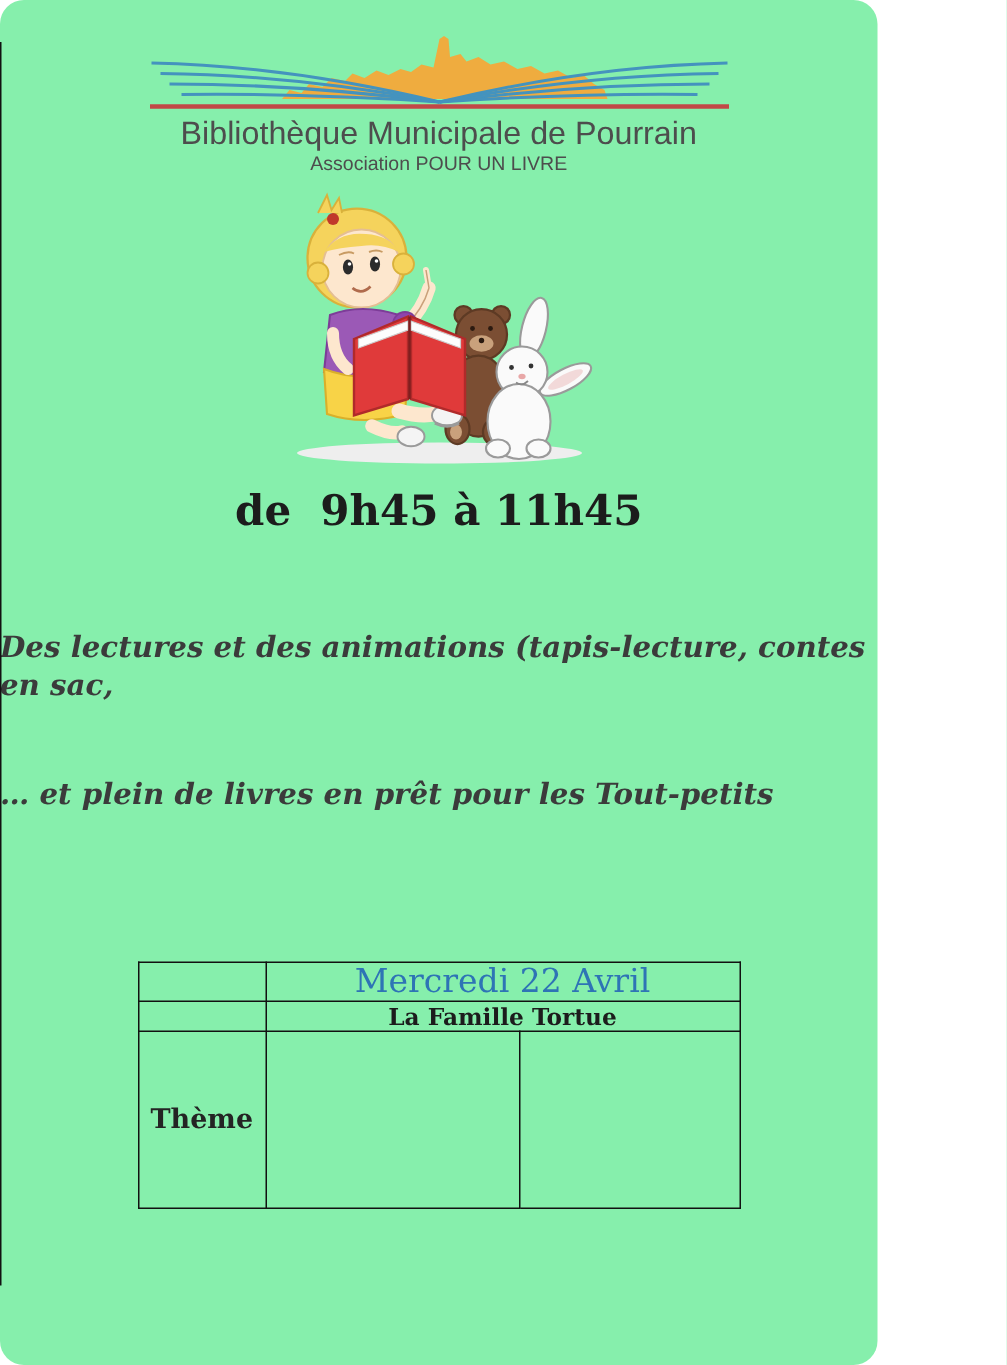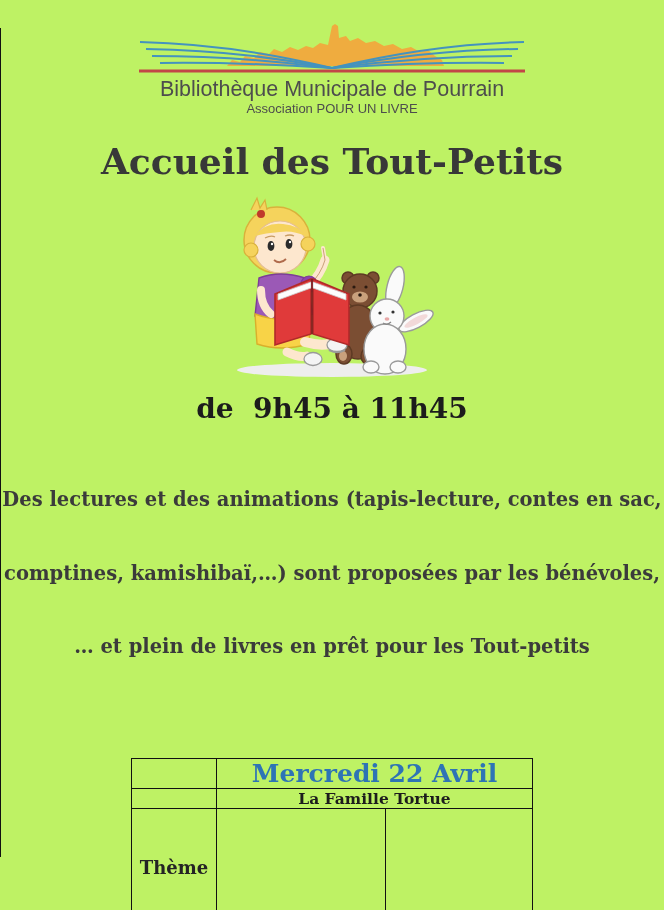--- a/index.html
+++ b/index.html
@@ -1,17 +1,17 @@
 <!DOCTYPE html>
 <html><head>
 <meta charset="utf-8">
 <style>
   html,body{margin:0;padding:0;background:#fff;}
-  .page{position:relative;width:664px;height:910px;background:#bef264;overflow:hidden;
-        font-family:"DejaVu Serif", serif;color:#363636;}
+  .page{position:relative;width:585px;height:910px;background:#86efac;overflow:hidden;
+        font-family:"DejaVu Serif", serif;color:#363636;border-radius:16px;}
   .edge-line{position:absolute;left:0;top:28px;width:1px;height:829px;background:#111;}
 
   
   .logo-wrap{padding-top:16px;}
   .logo-svg{display:block;margin:0 auto;}
   .logo-name{font-family:"Liberation Sans", sans-serif;font-size:21.5px;color:#4d4d4d;
              text-align:center;line-height:24px;margin-top:1px;}
   .logo-assoc{font-family:"Liberation Sans", sans-serif;font-size:13px;color:#4d4d4d;
               text-align:center;line-height:16px;}
   .logo-assoc .it{}
@@ -21,30 +21,30 @@
          color:#383838;white-space:pre-wrap;}
   .subtitle{font-size:19px;font-weight:bold;text-align:center;line-height:23px;color:#383838;}
   .subtitle.first{margin-top:4px;}
 
   .hero{display:block;margin:9px auto 0 auto;}
 
   .time-heading{font-size:28px;font-weight:bold;text-align:center;margin-top:4px;line-height:42px;
                 color:#1c1c1c;white-space:pre-wrap;}
   .time-heading span{text-decoration-thickness:2.5px;text-underline-offset:5px;}
 
-  .body-par{font-size:19.5px;font-weight:bold;text-align:center;line-height:24.5px;margin-top:9px;
-            color:#3b3b3b;white-space:pre-wrap;}
+  .body-par{font-size:19.5px;font-weight:bold;line-height:24.5px;margin-top:9px;
+            color:#3b3b3b;white-space:pre-wrap;font-style:italic;}
 
   
   table.theme-table{border-collapse:collapse;margin:49px auto 0 auto;table-layout:fixed;}
   table.theme-table td{border:1.5px solid #111;padding:0;vertical-align:middle;}
   td.col1{width:84px;}
   td.col2{width:168px;}
   td.col3{width:146px;}
-  .date-cell{text-align:center;height:23px;font-size:25px;font-weight:bold;font-family:"DejaVu Serif", serif;}
+  .date-cell{text-align:center;height:23px;font-size:22px;font-weight:normal;font-family:"DejaVu Serif", serif;}
   .story-cell{text-align:center;height:19px;font-size:15.5px;font-weight:bold;color:#1c1c1c;}
   .theme-cell{text-align:center;font-size:18px;font-weight:bold;color:#242424;height:117px;}
   .imgcell{height:117px;text-align:center;}
 </style>
 </head>
 <body>
 
 <div class="page">
   <div class="edge-line"></div>
 
@@ -64,21 +64,20 @@
         <path d="M200,52 Q297,34 386,33"></path>
         <path d="M200,52 Q294,40 380,40"></path>
         <path d="M200,52 Q290,46 372,47"></path>
       </g>
       <line x1="7" y1="55" x2="393" y2="55" stroke="#C24747" stroke-width="3"></line>
     </svg>
     <div class="logo-name">Bibliothèque Municipale de Pourrain</div>
     <div class="logo-assoc"><span>Association </span><span class="it">POUR UN LIVRE</span></div>
   </div>
 
-  <div class="title">Accueil des Tout-Petits</div>
 
   <svg class="hero" width="230" height="190" viewBox="0 0 230 190">
     <ellipse cx="115" cy="176" rx="95" ry="7" fill="#eeeeee"></ellipse>
 
     <g stroke="#5d3a24" stroke-width="1.5">
       <circle cx="131" cy="84" r="6" fill="#7B4E33"></circle>
       <circle cx="156" cy="84" r="6" fill="#7B4E33"></circle>
       <circle cx="143" cy="97" r="17" fill="#7B4E33"></circle>
       <ellipse cx="143" cy="103" rx="8" ry="5.5" fill="#C9A17C" stroke="none"></ellipse>
       <circle cx="137" cy="93" r="1.6" fill="#2b1a10" stroke="none"></circle>
@@ -146,21 +145,20 @@
       <path d="M61,100 L94,88 L94,94 L61,106 Z" fill="#FDFDFD" stroke="#cccccc" stroke-width="0.8"></path>
       <path d="M129,100 L96,88 L96,94 L129,106 Z" fill="#FDFDFD" stroke="#cccccc" stroke-width="0.8"></path>
       <line x1="95" y1="85" x2="95" y2="140" stroke="#7e1f1f" stroke-width="1.6"></line>
     </g>
   </svg>
 
   <div class="time-heading"><span>de  9h45 à 11h45</span></div>
 
   <div class="body-par">
     <div>Des lectures et des animations (tapis-lecture, contes en sac,</div>
-    <div>comptines, kamishibaï,…) sont proposées par les bénévoles,</div>
     <div>… et plein de livres en prêt pour les Tout-petits</div>
   </div>
 
   <table class="theme-table">
     <tbody>
         <tr>
       <td class="col1"></td>
       <td class="date-cell" colspan="2"><span style="color:#2E74B5;">Mercredi 22 Avril</span></td>
     </tr>
     <tr>

